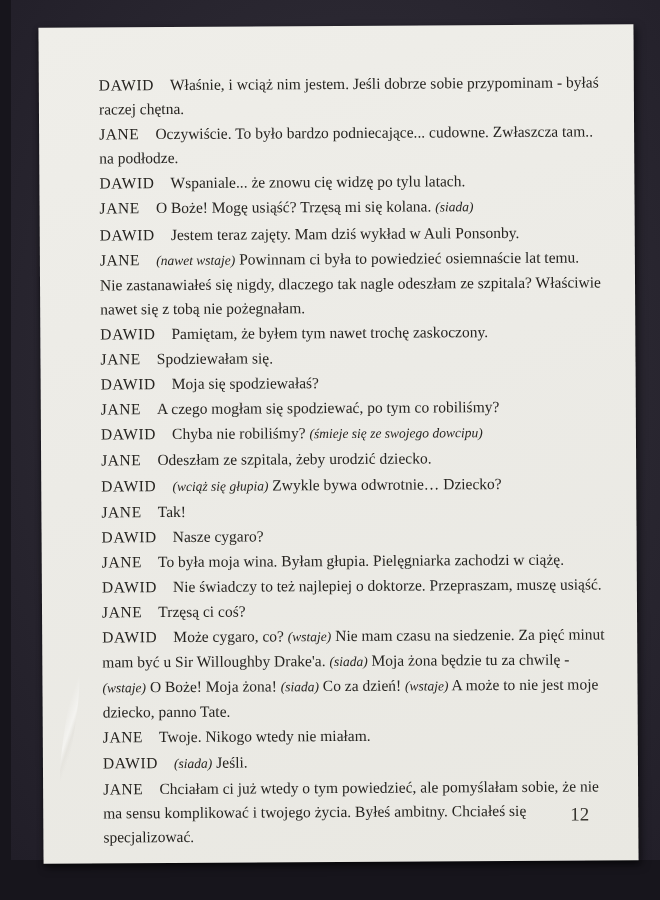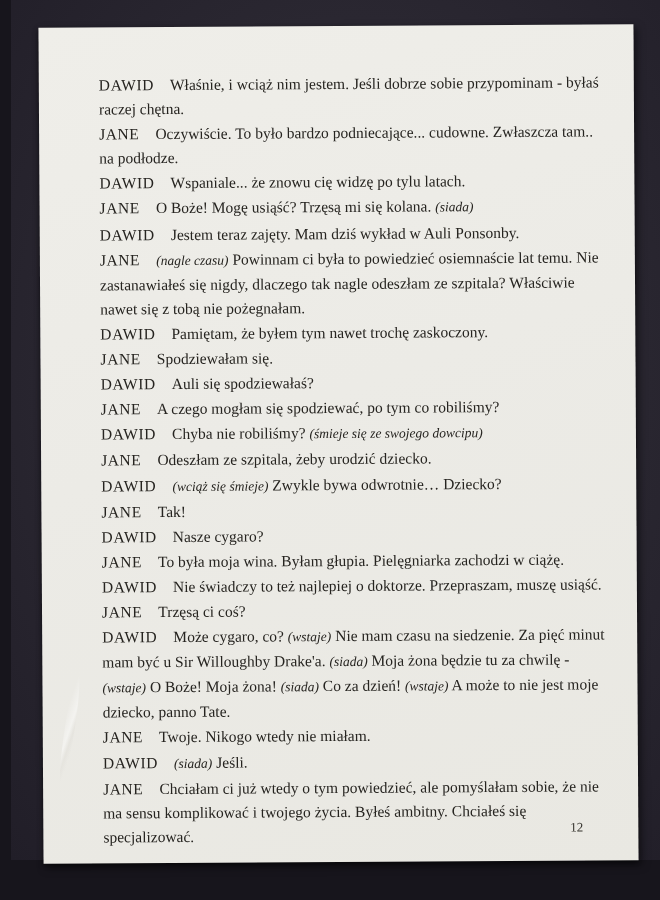--- a/index.html
+++ b/index.html
@@ -60,45 +60,44 @@
   .seg { }
   .stage {
     font-style: italic;
     font-size: 13.5px;
   }
   .page-number {
     position: absolute;
     left: 527px;
     top: 779px;
     font-family: "Liberation Serif", serif;
-    font-size: 13px;
+    font-size: 19px;
     color: #36342e;
-    margin-top: 16px;
   }
 </style>
 </head>
 <body>
 
 <div class="backdrop">
   <div class="page">
     <div class="crease"></div>
     <div class="text-block">
         <p class="line"><span class="speaker">DAWID</span><span class="seg">Właśnie, i wciąż nim jestem. Jeśli dobrze sobie przypominam - byłaś raczej chętna.</span></p>
         <p class="line"><span class="speaker">JANE</span><span class="seg">Oczywiście. To było bardzo podniecające... cudowne. Zwłaszcza tam.. na podłodze.</span></p>
         <p class="line"><span class="speaker">DAWID</span><span class="seg">Wspaniale... że znowu cię widzę po tylu latach.</span></p>
         <p class="line"><span class="speaker">JANE</span><span class="seg">O Boże! Mogę usiąść? Trzęsą mi się kolana. </span><span class="seg stage">(siada)</span></p>
         <p class="line"><span class="speaker">DAWID</span><span class="seg">Jestem teraz zajęty. Mam dziś wykład w Auli Ponsonby.</span></p>
-        <p class="line"><span class="speaker">JANE</span><span class="seg stage">(nagle czasu)</span><span class="seg"> Powinnam ci była to powiedzieć osiemnaście lat temu. Nie zastanawiałeś się nigdy, dlaczego tak nagle odeszłam ze szpitala? Właściwie nawet się z tobą nie pożegnałam.</span></p>
+        <p class="line"><span class="speaker">JANE</span><span class="seg stage">(nawet wstaje)</span><span class="seg"> Powinnam ci była to powiedzieć osiemnaście lat temu. Nie zastanawiałeś się nigdy, dlaczego tak nagle odeszłam ze szpitala? Właściwie nawet się z tobą nie pożegnałam.</span></p>
         <p class="line"><span class="speaker">DAWID</span><span class="seg">Pamiętam, że byłem tym nawet trochę zaskoczony.</span></p>
         <p class="line"><span class="speaker">JANE</span><span class="seg">Spodziewałam się.</span></p>
-        <p class="line"><span class="speaker">DAWID</span><span class="seg">Auli się spodziewałaś?</span></p>
+        <p class="line"><span class="speaker">DAWID</span><span class="seg">Moja się spodziewałaś?</span></p>
         <p class="line"><span class="speaker">JANE</span><span class="seg">A czego mogłam się spodziewać, po tym co robiliśmy?</span></p>
         <p class="line"><span class="speaker">DAWID</span><span class="seg">Chyba nie robiliśmy? </span><span class="seg stage">(śmieje się ze swojego dowcipu)</span></p>
         <p class="line"><span class="speaker">JANE</span><span class="seg">Odeszłam ze szpitala, żeby urodzić dziecko.</span></p>
-        <p class="line"><span class="speaker">DAWID</span><span class="seg stage">(wciąż się śmieje)</span><span class="seg"> Zwykle bywa odwrotnie… Dziecko?</span></p>
+        <p class="line"><span class="speaker">DAWID</span><span class="seg stage">(wciąż się głupia)</span><span class="seg"> Zwykle bywa odwrotnie… Dziecko?</span></p>
         <p class="line"><span class="speaker">JANE</span><span class="seg">Tak!</span></p>
         <p class="line"><span class="speaker">DAWID</span><span class="seg">Nasze cygaro?</span></p>
         <p class="line"><span class="speaker">JANE</span><span class="seg">To była moja wina. Byłam głupia. Pielęgniarka zachodzi w ciążę.</span></p>
         <p class="line"><span class="speaker">DAWID</span><span class="seg">Nie świadczy to też najlepiej o doktorze. Przepraszam, muszę usiąść.</span></p>
         <p class="line"><span class="speaker">JANE</span><span class="seg">Trzęsą ci coś?</span></p>
         <p class="line"><span class="speaker">DAWID</span><span class="seg">Może cygaro, co? </span><span class="seg stage">(wstaje)</span><span class="seg"> Nie mam czasu na siedzenie. Za pięć minut mam być u Sir Willoughby Drake'a. </span><span class="seg stage">(siada)</span><span class="seg"> Moja żona będzie tu za chwilę - </span><span class="seg stage">(wstaje)</span><span class="seg"> O Boże! Moja żona! </span><span class="seg stage">(siada)</span><span class="seg"> Co za dzień! </span><span class="seg stage">(wstaje)</span><span class="seg"> A może to nie jest moje dziecko, panno Tate.</span></p>
         <p class="line"><span class="speaker">JANE</span><span class="seg">Twoje. Nikogo wtedy nie miałam.</span></p>
         <p class="line"><span class="speaker">DAWID</span><span class="seg stage">(siada)</span><span class="seg"> Jeśli.</span></p>
         <p class="line"><span class="speaker">JANE</span><span class="seg">Chciałam ci już wtedy o tym powiedzieć, ale pomyślałam sobie, że nie ma sensu komplikować i twojego życia. Byłeś ambitny. Chciałeś się specjalizować.</span></p>
       </div>

